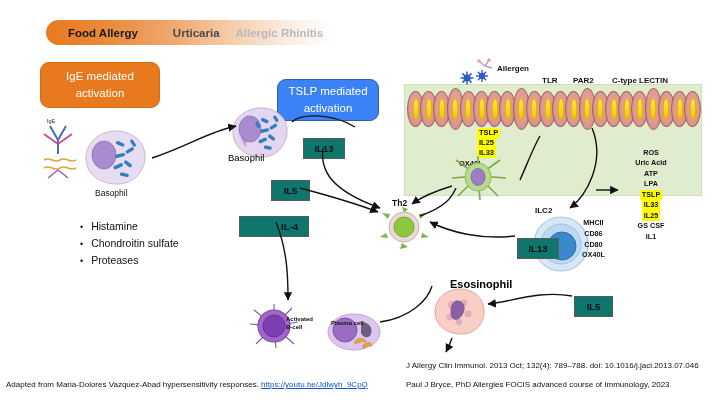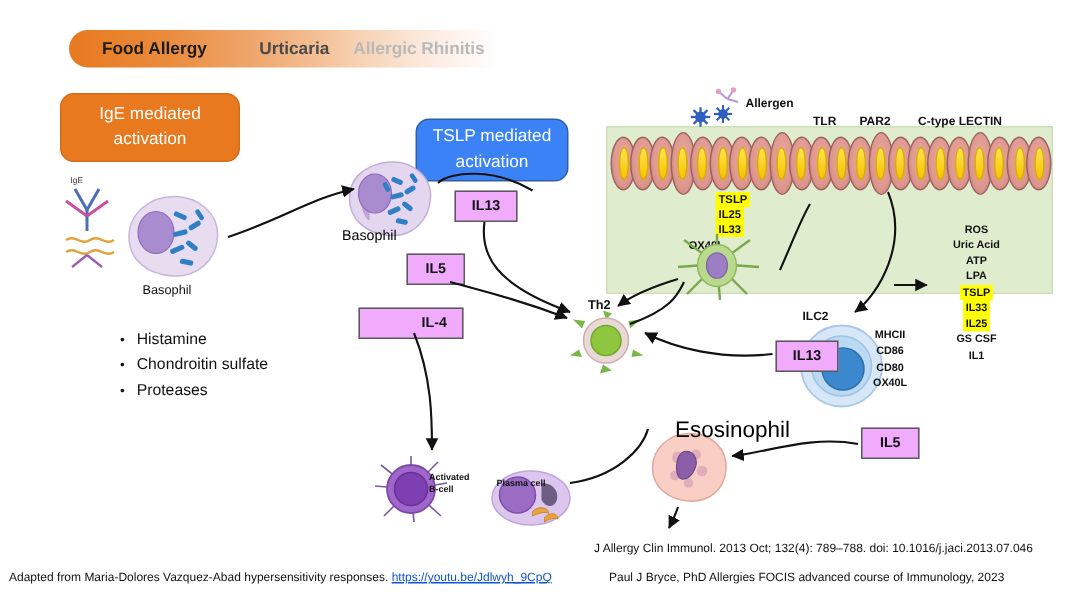--- a/index.html
+++ b/index.html
@@ -30,23 +30,23 @@
   .callout{
     border-radius:9px;
     display:flex;flex-direction:column;align-items:center;justify-content:center;
     color:#fff;font-size:11.5px;line-height:1.45;text-align:left;
   }
   #ige-box{left:40px;top:62px;width:118px;height:44px;background:#e8791f;border:1px solid #d36d18;}
   #tslp-box{left:277px;top:60px;width:100px;height:40px;background:#3b82f6;border:1px solid #305da3;margin-top:19px;}
 
   
   .cbox{
-    background:#f0abfc;border:1.1px solid #5a5a5a;
+    background:#0f766e;border:1.1px solid #5a5a5a;
     display:flex;align-items:center;justify-content:center;
-    font-size:9.5px;font-weight:bold;color:#111;
+    font-size:9.5px;font-weight:bold;color:#111;margin-top:11px;
   }
   #box-il13a{left:303px;top:127px;width:40px;height:19px;}
   #box-il5a {left:271px;top:169px;width:37px;height:19px;}
   #box-il4  {left:239px;top:205px;width:37px;height:19px;padding-left:31px;}
   #box-il13b{left:517px;top:227px;width:40px;height:19px;}
   #box-il5b {left:574px;top:285px;width:37px;height:19px;}
 
   
   .hl{background:#ffff00;color:#111;font-weight:bold;padding:0 2px;display:inline-block;}
   #epi-cytokines{left:477px;top:128px;font-size:7.5px;line-height:1.32;font-weight:bold;color:#111;}
@@ -78,36 +78,36 @@
   
   .lbl{font-size:8px;font-weight:bold;color:#111;white-space:nowrap;}
   .lbl-plain{font-size:9.5px;color:#111;white-space:nowrap;}
   #lbl-allergen{left:497px;top:64px;}
   #lbl-tlr{left:542px;top:76px;}
   #lbl-par2{left:573px;top:76px;}
   #lbl-lectin{left:612px;top:76px;}
   #lbl-ilc2{left:535px;top:206px;}
   #lbl-th2{left:392px;top:198px;font-size:8.5px;}
   #lbl-basophil{left:228px;top:152px;font-size:9.5px;font-weight:normal;}
-  #lbl-eosinophil{left:422px;top:278px;font-size:15px;font-weight:normal;padding-left:28px;}
+  #lbl-eosinophil{left:422px;top:278px;font-size:11px;font-weight:bold;padding-left:28px;}
   #lbl-bcell{left:286px;top:316px;font-size:6px;line-height:1.25;}
   #lbl-plasma{left:331px;top:320px;font-size:6px;}
 
   
   #bullets{left:80px;top:218px;font-size:10.5px;color:#111;line-height:1.62;}
   #bullets div{display:flex;gap:8px;align-items:baseline;}
   #bullets .dot{font-size:9px;}
 
   
   #ige-art{left:28px;top:120px;width:80px;height:80px;}
   #lbl-ige{left:47px;top:118px;font-size:5.5px;color:#333;}
 
   
   #footer{left:0;top:356px;width:720px;}
-  #cite-line{position:absolute;left:396px;top:5px;font-size:8px;color:#111;white-space:nowrap;}
+  #cite-line{position:absolute;left:406px;top:5px;font-size:8px;color:#111;white-space:nowrap;}
   #adapt-line{position:absolute;left:6px;top:24px;font-size:8px;color:#111;white-space:nowrap;}
   #adapt-line a{color:#1155cc;text-decoration:underline;}
   #bryce-line{position:absolute;left:406px;top:24px;font-size:8px;color:#111;white-space:nowrap;}
 
   svg{overflow:visible;}
 </style>
 </head>
 <body>
 
 <div class="abs" id="top-banner">

